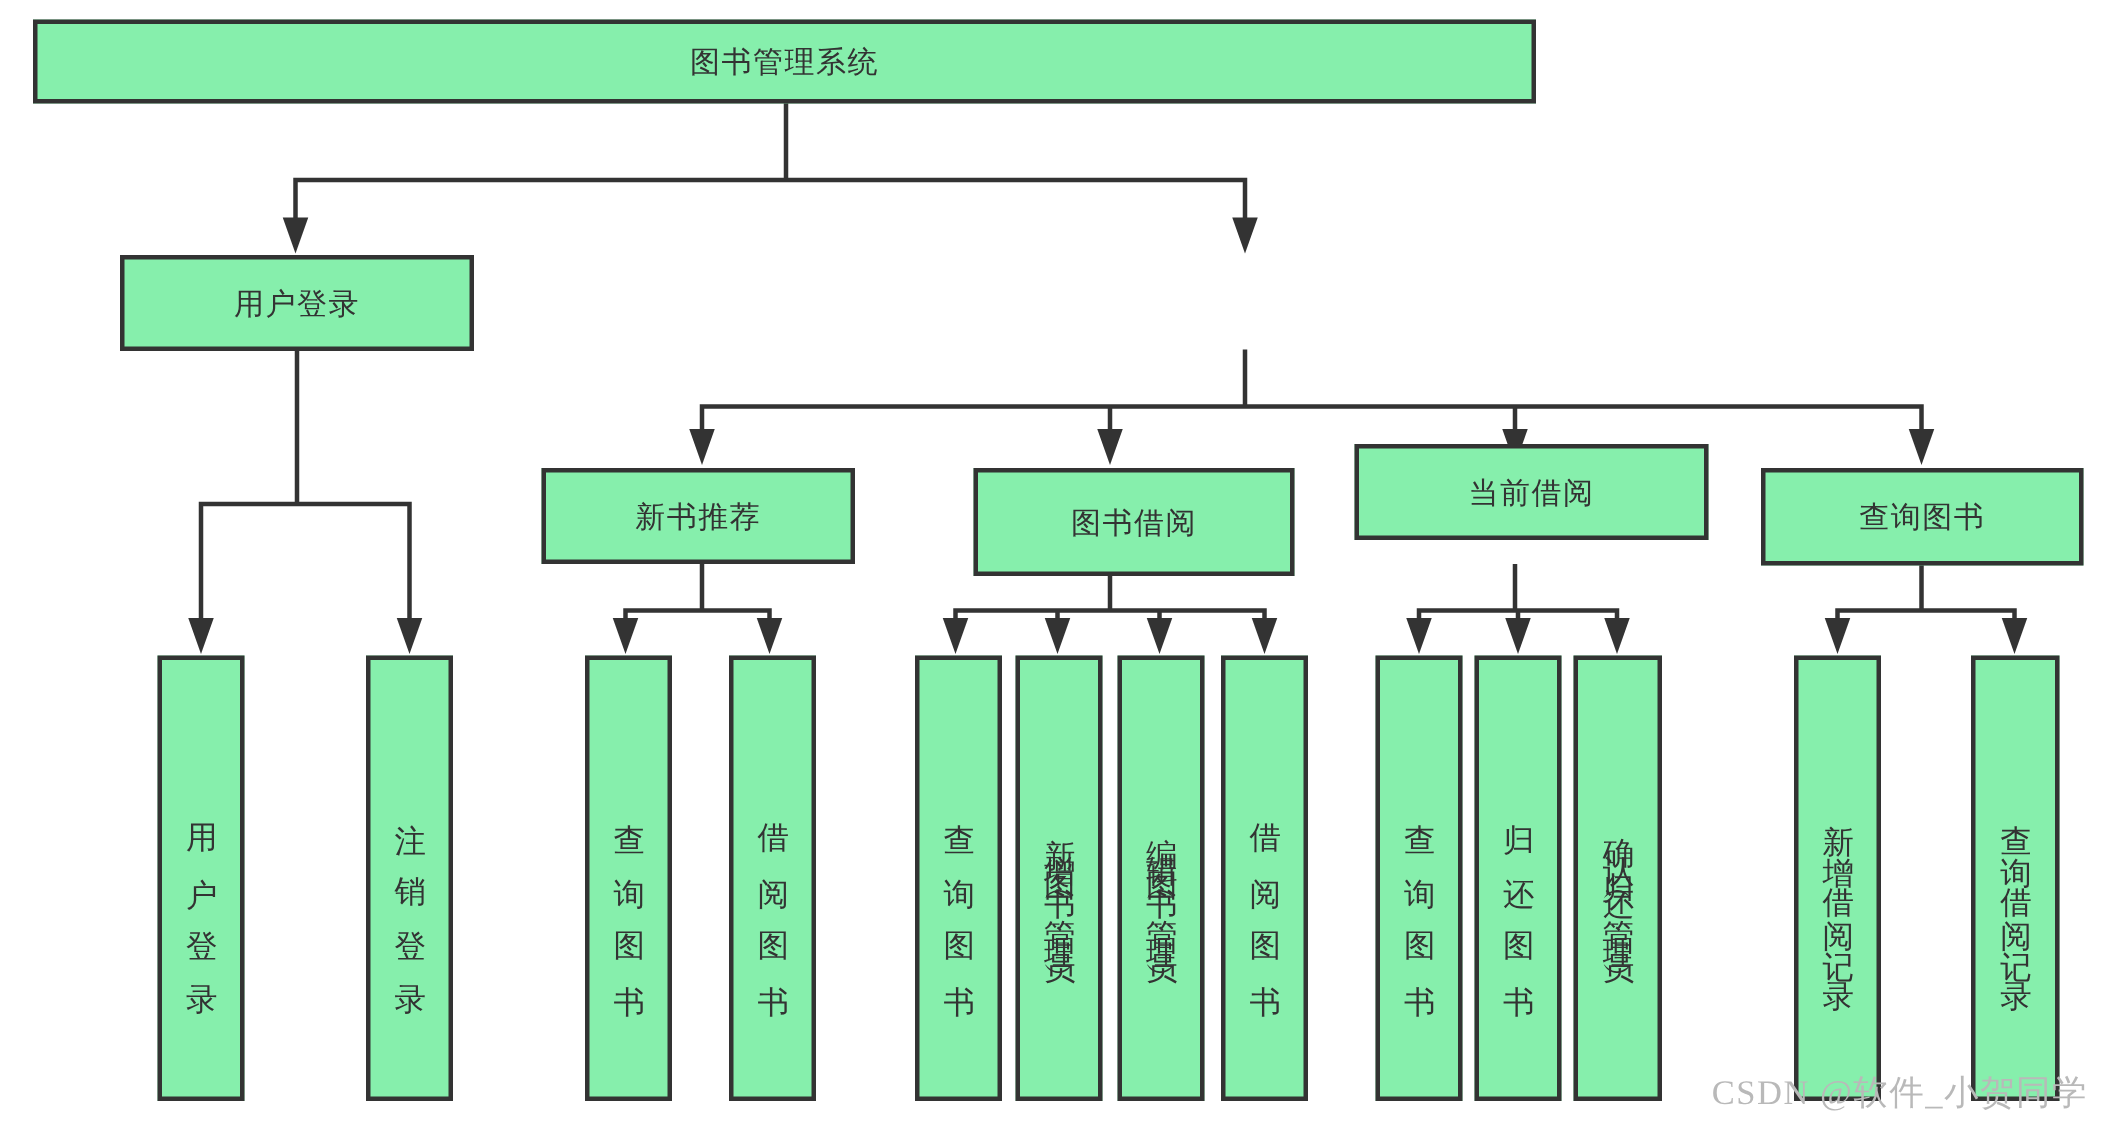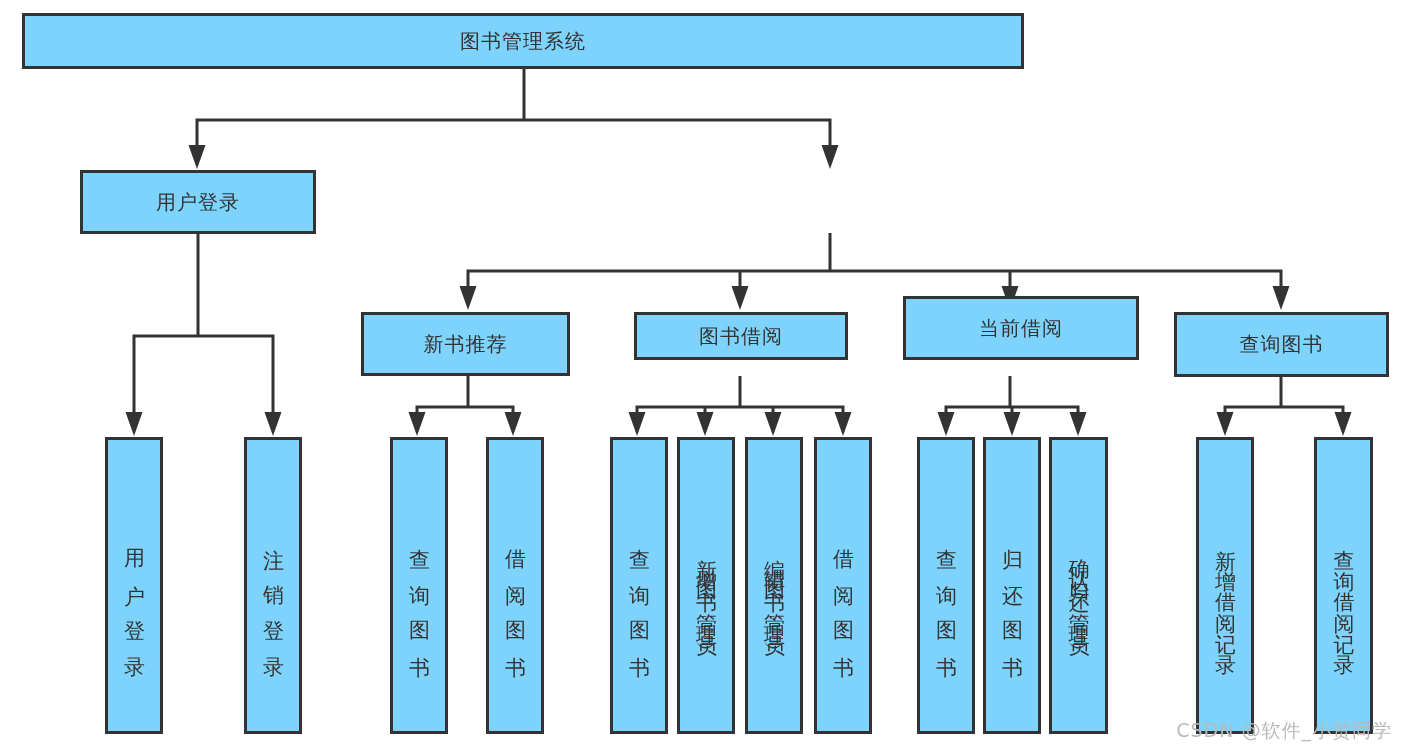--- a/index.html
+++ b/index.html
@@ -8,33 +8,34 @@
     width:1405px; height:747px; position:relative; overflow:hidden;
     font-family:"DejaVu Sans", sans-serif;
     color:var(--text, #333333);
     background:var(--background, #ffffff);
   }
   .canvas { position:absolute; inset:0; }
   svg.connectors { position:absolute; left:0; top:0; width:1405px; height:747px; }
   .connectors path { stroke:var(--line, #333333); stroke-width:3; fill:none; }
   .connectors polygon { fill:var(--line, #333333); }
   .node {
-    position:absolute; background:#7dd3fc;
+    position:absolute; background:#86efac;
     border:3px solid var(--line, #333333);
     display:flex; align-items:center; justify-content:center;
     color:var(--text, #333333);
   }
   .hlabel { font-size:20px; letter-spacing:1px; white-space:nowrap; }
   .vlabel { writing-mode:vertical-rl; font-size:21px; line-height:1; }
   .leaf { top:437px; height:297px; }
   .watermark {
     position:absolute; right:13px; bottom:3px;
-    font-size:19px; letter-spacing:1px;
+    font-size:23px; letter-spacing:1px;
     color:var(--watermark, #b9b9b9);
     white-space:nowrap;
+    font-family:Liberation Serif, serif;
   }
 </style>
 </head>
 <body>
 
 <div class="canvas">
 
   <svg class="connectors" viewBox="0 0 1405 747" aria-hidden="true">
     <path d="M524 68 V120 M195.5 120 H831.5 M197 120 V150 M830 120 V150
              M198 233 V336 M132.5 336 H274.5 M134 336 V420 M273 336 V420
@@ -68,21 +69,21 @@
     <span class="hlabel">图书管理系统</span>
   </div>
 
   <div class="node" style="left:80px;top:170px;width:236px;height:64px">
     <span class="hlabel">用户登录</span>
   </div>
 
   <div class="node" style="left:361px;top:312px;width:209px;height:64px">
     <span class="hlabel">新书推荐</span>
   </div>
-  <div class="node" style="left:634px;top:312px;width:214px;height:48px">
+  <div class="node" style="left:649px;top:312px;width:214px;height:72px">
     <span class="hlabel">图书借阅</span>
   </div>
   <div class="node" style="left:903px;top:296px;width:236px;height:64px">
     <span class="hlabel">当前借阅</span>
   </div>
   <div class="node" style="left:1174px;top:312px;width:215px;height:65px">
     <span class="hlabel">查询图书</span>
   </div>
 
   <div class="node leaf" style="left:105px;width:58px">

